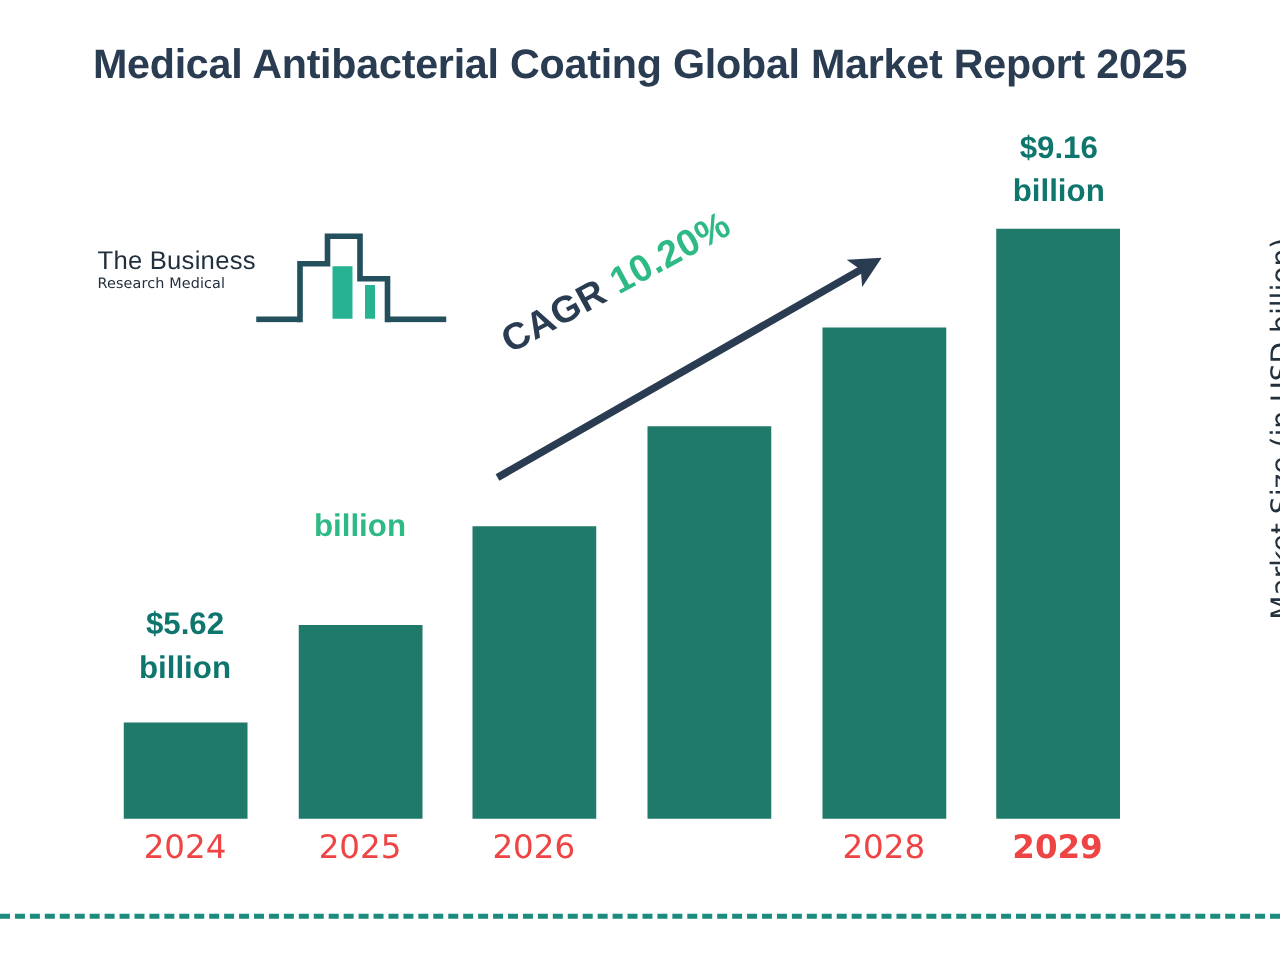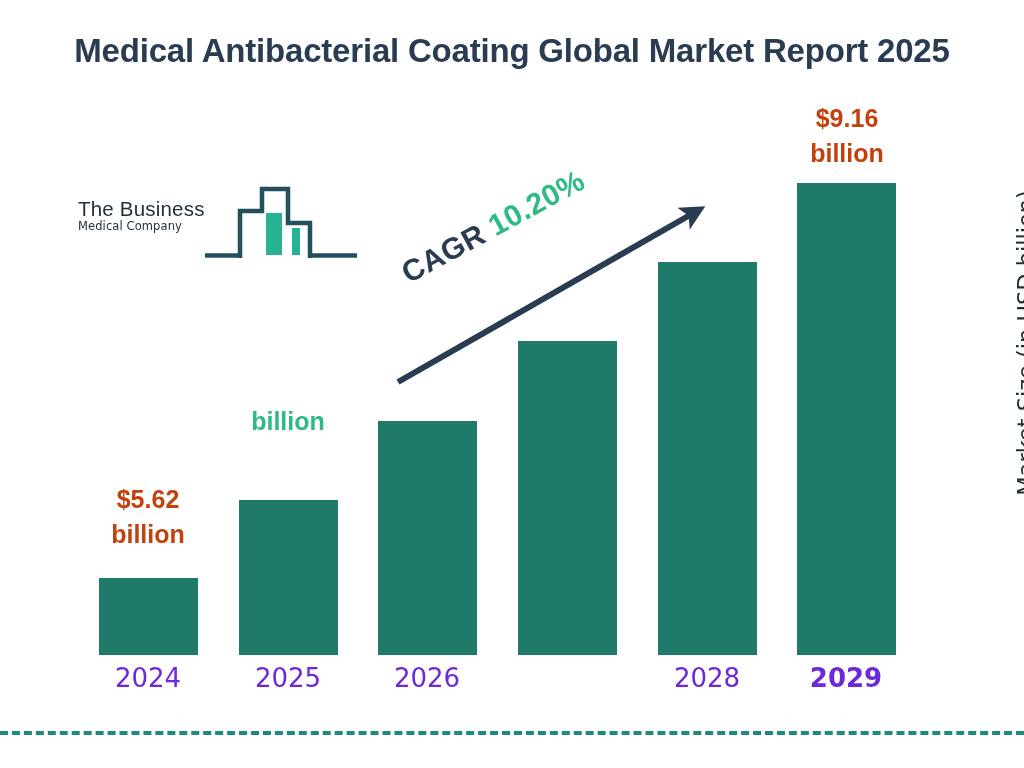--- a/index.html
+++ b/index.html
@@ -84,31 +84,31 @@
 
   
   .value-label {
     position: absolute;
     font-size: 25px;
     font-weight: bold;
     line-height: 1.38;
     text-align: center;
     white-space: nowrap;
   }
-  .value-label.navy { color: #c2410c; }
+  .value-label.navy { color: #0f766e; }
   .value-label.green { color: #2dba84; }
 
   
   .xtick {
     position: absolute;
     top: 663px;
     width: 130px;
     text-align: center;
     font-size: 26px;
-    color: #6d28d9;
+    color: #ef4444;
     font-family: "DejaVu Sans", sans-serif;
   }
 
   
   #y-axis-label {
     position: absolute;
     left: 861px;
     top: 330px;
     width: 330px;
     text-align: center;
@@ -148,21 +148,21 @@
 </head>
 <body>
 
 <div id="stage">
 
   <div id="chart-title">Medical Antibacterial Coating Global Market Report 2025</div>
 
   <div id="logo">
     <div id="logo-text">
       <div id="logo-line1">The Business</div>
-      <div id="logo-line2">Medical Company</div>
+      <div id="logo-line2">Research Medical</div>
     </div>
     <div id="logo-mark">
       <svg width="160" height="72" viewBox="0 0 160 72">
 
         <path d="M 38 72 L 38 25 L 60 25 L 60 3 L 86 3 L 86 37 L 108 37 L 108 72" fill="none" stroke="#24505e" stroke-width="4.5" stroke-linejoin="miter"></path>
         <path d="M 108 69.5 L 155 69.5" fill="none" stroke="#24505e" stroke-width="4.5"></path>
         <path d="M 3 69.5 L 38 69.5" fill="none" stroke="#24505e" stroke-width="4.5"></path>
 
         <rect x="64" y="27" width="16" height="42" fill="#27b392"></rect>
         <rect x="90" y="42" width="8" height="27" fill="#27b392"></rect>

